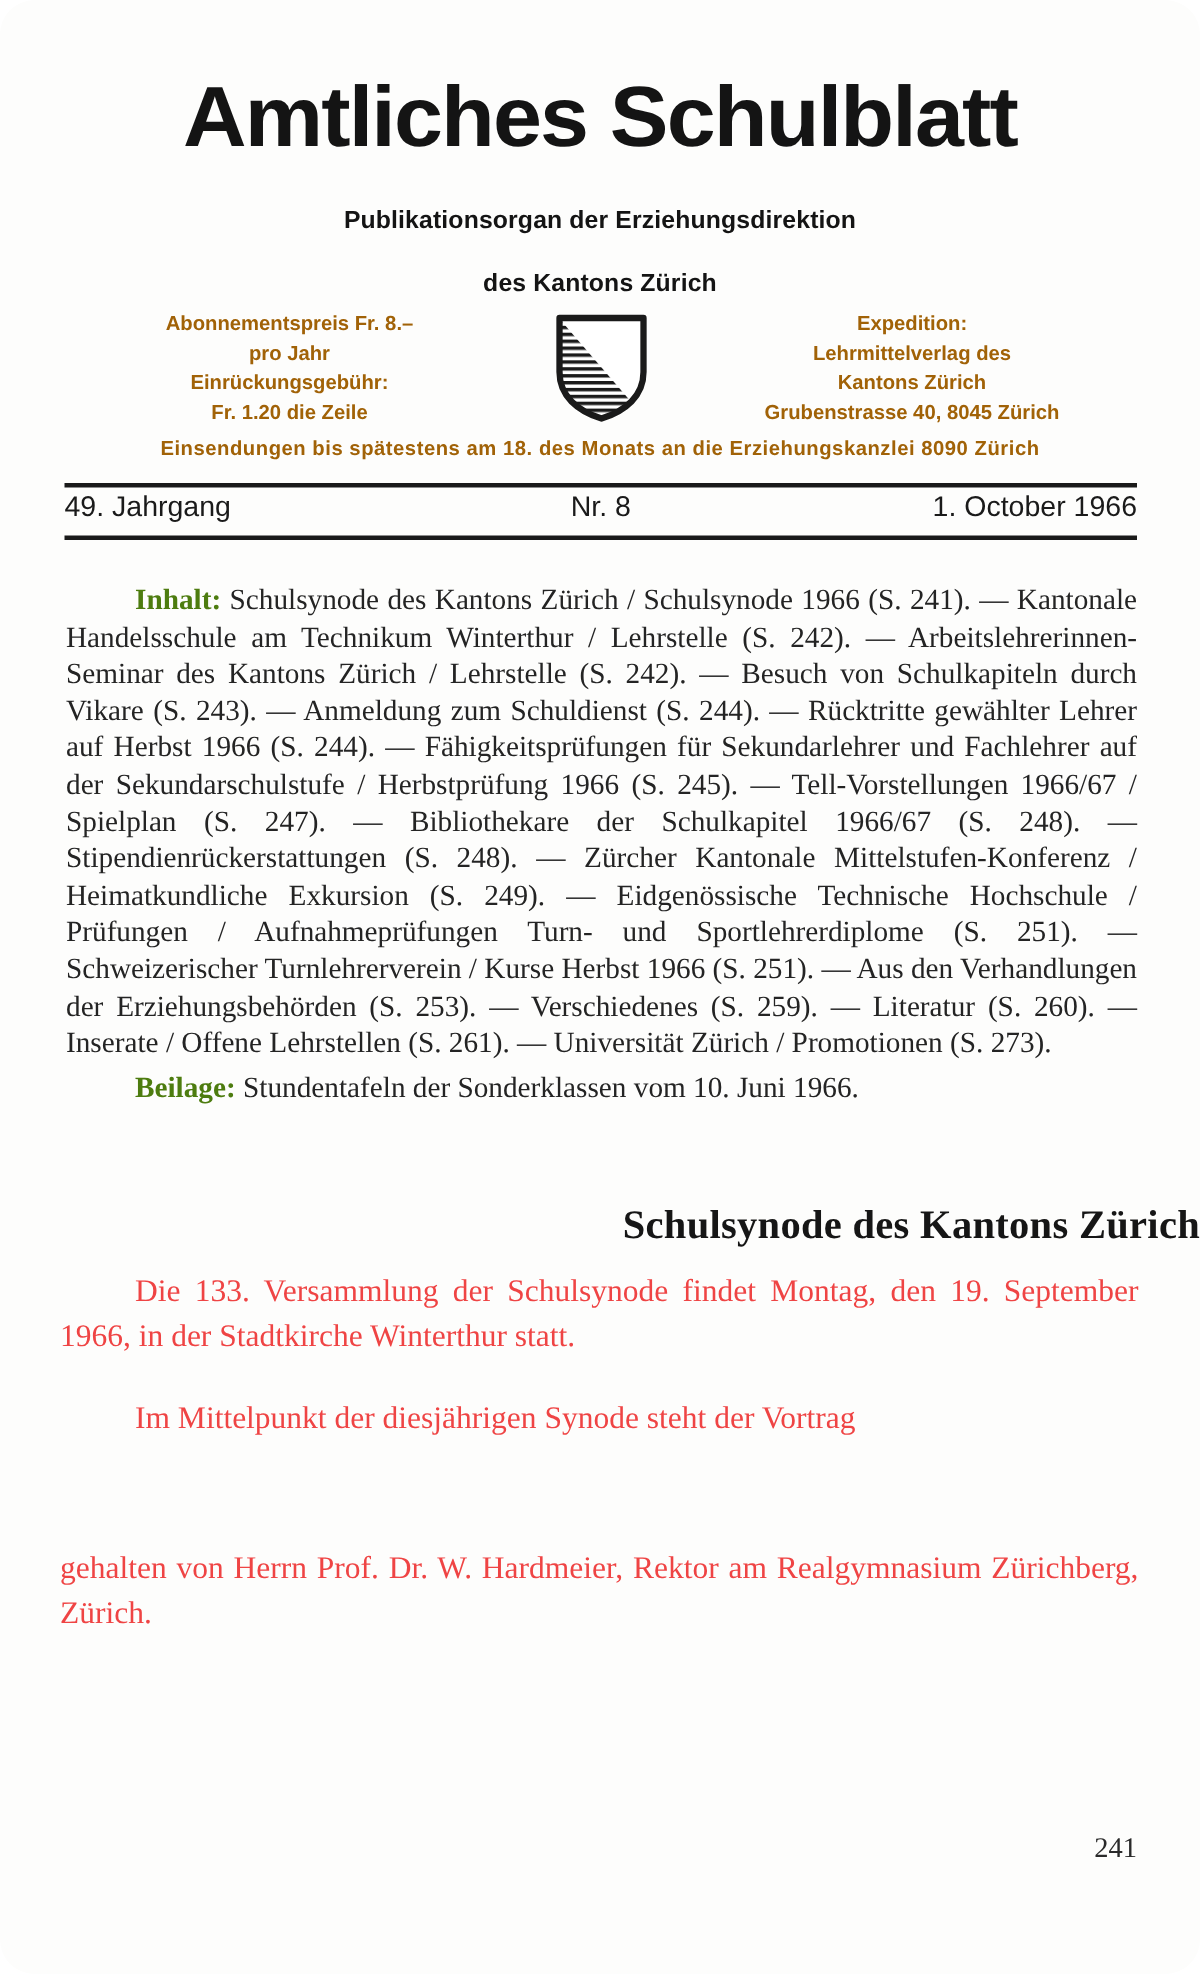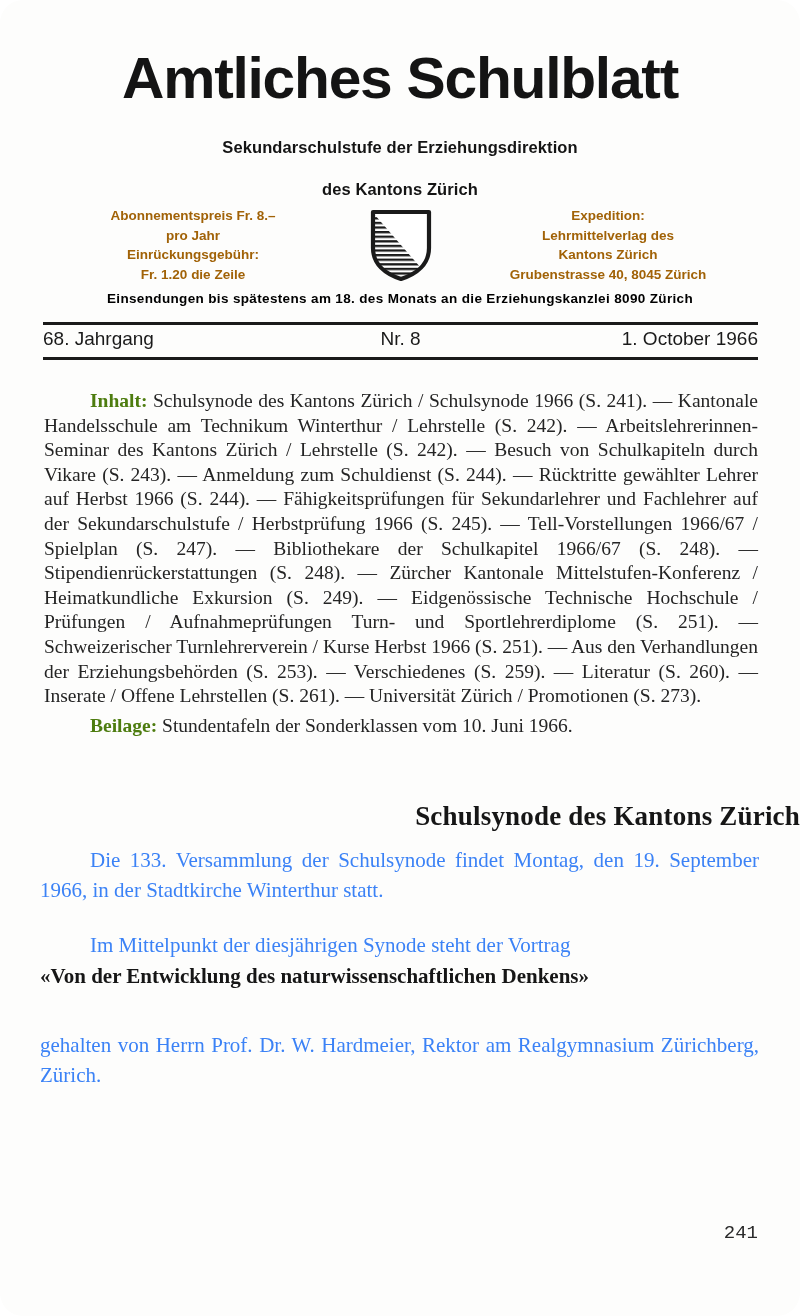--- a/index.html
+++ b/index.html
@@ -88,21 +88,21 @@
   .footnote-line {
     position: absolute;
     top: 291px;
     left: 0;
     width: 800px;
     text-align: center;
     font-family: "Liberation Sans", "DejaVu Sans", sans-serif;
     font-weight: bold;
     font-size: 13.5px;
     letter-spacing: 0.35px;
-    color: #000000;
+    color: #a16207;
   }
 
   
   .rule {
     position: absolute;
     left: 43px;
     width: 715px;
     background: #1a1a1a;
   }
   .rule.top    { top: 322px; height: 2.5px; }
@@ -155,21 +155,21 @@
     letter-spacing: 0.2px;
     color: #161616;
   }
 
   .body-block {
     position: absolute;
     left: 40px;
     width: 719px;
     font-size: 21px;
     line-height: 30px;
-    color: #3b82f6;
+    color: #ef4444;
     text-align: justify;
     text-justify: inter-word;
   }
   .body-block p { margin: 0; }
   .body-block p.indent { text-indent: 50px; }
 
   .para-1 { top: 845px; }
   .para-2 { top: 930px; }
   .quote-line {
     position: absolute;
@@ -184,31 +184,30 @@
   .para-3 { top: 1030px; }
   .para-4 { top: 1100px; }
   .para-5 { top: 1160px; }
 
   .page-number {
     position: absolute;
     top: 1222px;
     right: 42px;
     font-size: 19px;
     color: #2a2a2a;
-    font-family: Liberation Mono, monospace;
   }
 </style>
 </head>
 <body>
 
 <div class="page">
 
   <div class="masthead-title">Amtliches Schulblatt</div>
 
-  <div class="masthead-sub l1">Sekundarschulstufe der Erziehungsdirektion</div>
+  <div class="masthead-sub l1">Publikationsorgan der Erziehungsdirektion</div>
 
   <div class="masthead-sub l2">des Kantons Zürich</div>
 
   <div class="infoband">
 
     <div class="info-col left">Abonnementspreis Fr. 8.–<br>pro Jahr<br>Einrückungsgebühr:<br>Fr. 1.20 die Zeile</div>
 
     <div class="arms">
       <svg viewBox="0 0 64 74" width="64" height="74" aria-hidden="true">
         <defs>
@@ -228,21 +227,21 @@
       </svg>
     </div>
 
     <div class="info-col right">Expedition:<br>Lehrmittelverlag des<br>Kantons Zürich<br>Grubenstrasse 40, 8045 Zürich</div>
   </div>
 
   <div class="footnote-line">Einsendungen bis spätestens am 18. des Monats an die Erziehungskanzlei 8090 Zürich</div>
 
   <div class="rule top"></div>
   <div class="issue-row">
-    <span class="issue-volume">68. Jahrgang</span>
+    <span class="issue-volume">49. Jahrgang</span>
     <span class="issue-number">Nr. 8</span>
     <span class="issue-date">1. October 1966</span>
   </div>
   <div class="rule bottom"></div>
 
   <div class="toc">
     <p class="inhalt-para">
       <span class="label">Inhalt:</span><span> Schulsynode des Kantons Zürich / Schulsynode 1966 (S. 241). — Kantonale Handelsschule am Technikum Winterthur / Lehrstelle (S. 242). — Arbeitslehrerinnen-Seminar des Kantons Zürich / Lehrstelle (S. 242). — Besuch von Schulkapiteln durch Vikare (S. 243). — Anmeldung zum Schuldienst (S. 244). — Rücktritte gewählter Lehrer auf Herbst 1966 (S. 244). — Fähigkeitsprüfungen für Sekundarlehrer und Fachlehrer auf der Sekundarschulstufe / Herbstprüfung 1966 (S. 245). — Tell-Vorstellungen 1966/67 / Spielplan (S. 247). — Bibliothekare der Schulkapitel 1966/67 (S. 248). — Stipendienrückerstattungen (S. 248). — Zürcher Kantonale Mittelstufen-Konferenz / Heimatkundliche Exkursion (S. 249). — Eidgenössische Technische Hochschule / Prüfungen / Aufnahmeprüfungen Turn- und Sportlehrerdiplome (S. 251). — Schweizerischer Turnlehrerverein / Kurse Herbst 1966 (S. 251). — Aus den Verhandlungen der Erziehungsbehörden (S. 253). — Verschiedenes (S. 259). — Literatur (S. 260). — Inserate / Offene Lehrstellen (S. 261). — Universität Zürich / Promotionen (S. 273).</span>
     </p>
     <p class="beilage-para">
@@ -253,21 +252,20 @@
   <div class="article-title">Schulsynode des Kantons Zürich</div>
 
   <div class="body-block para-1">
     <p class="indent">Die 133. Versammlung der Schulsynode findet Montag, den 19. September 1966, in der Stadtkirche Winterthur statt.</p>
   </div>
 
   <div class="body-block para-2">
     <p class="indent">Im Mittelpunkt der diesjährigen Synode steht der Vortrag</p>
   </div>
 
-  <div class="quote-line">«Von der Entwicklung des naturwissenschaftlichen Denkens»</div>
 
   <div class="body-block para-3">
     <p>gehalten von Herrn Prof. Dr. W. Hardmeier, Rektor am Realgymnasium Zürichberg, Zürich.</p>
   </div>
 
 
 
   <div class="page-number">241</div>
 
 </div>

